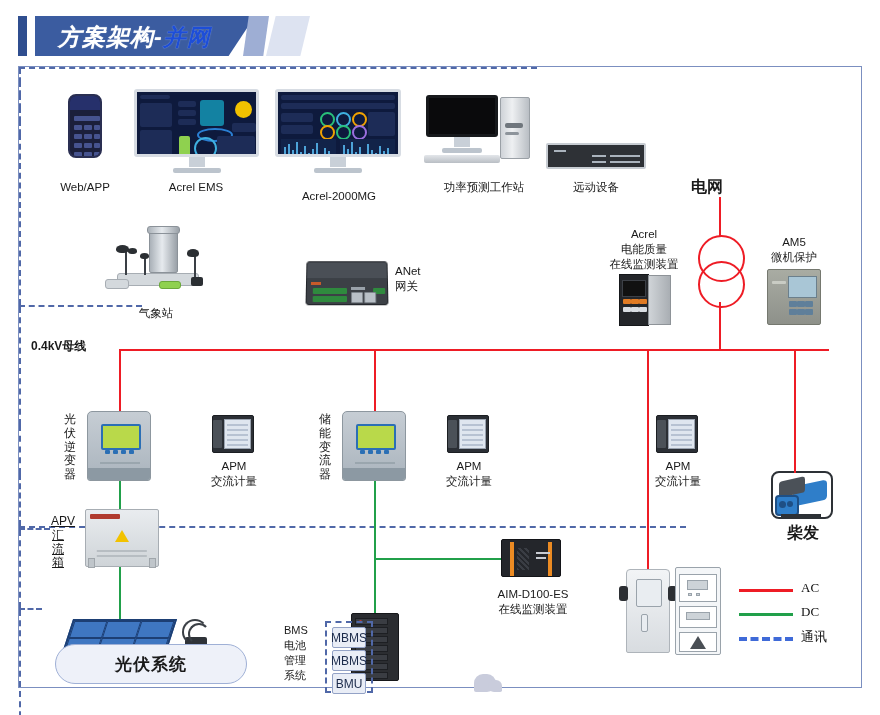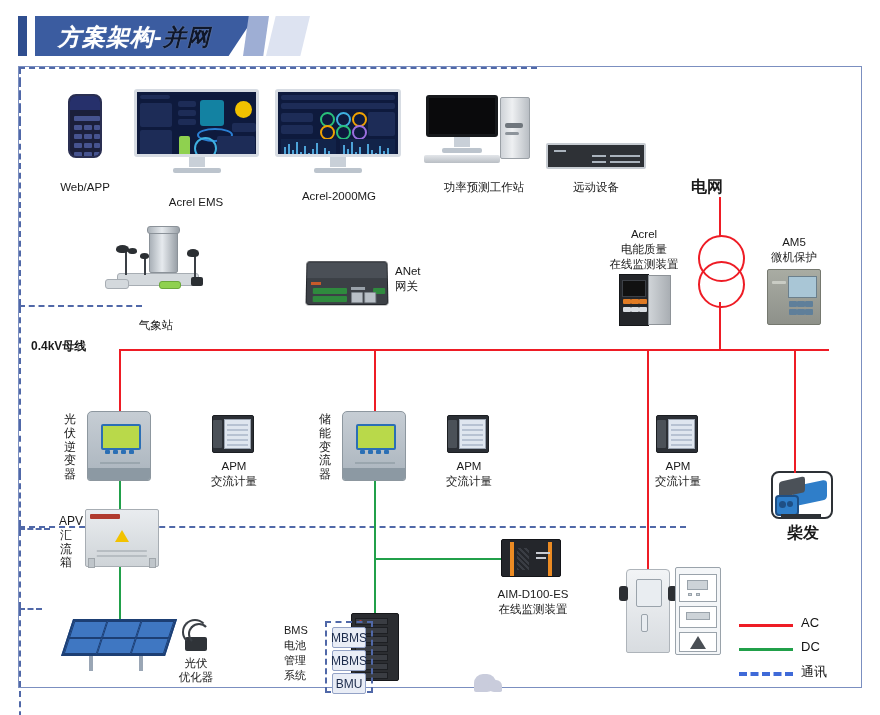--- a/index.html
+++ b/index.html
@@ -11,21 +11,21 @@
   #banner .tick{position:absolute;left:0;top:0;width:9px;height:40px;background:#2f4e8f;}
   #banner .slab{position:absolute;left:17px;top:0;height:40px;width:220px;background:#3b5ca0;
       clip-path:polygon(0 0,100% 0,88% 100%,0 100%);}
   #banner .slab2{position:absolute;left:225px;top:0;height:40px;width:26px;background:#9eaed4;
       clip-path:polygon(22% 0,100% 0,78% 100%,0 100%);}
   #banner .slab3{position:absolute;left:248px;top:0;height:40px;width:44px;background:#dde3f1;
       clip-path:polygon(22% 0,100% 0,78% 100%,0 100%);}
   #banner .ttl{position:absolute;left:40px;top:6px;font-size:23px;font-weight:bold;font-style:italic;
       letter-spacing:1px;color:#ffffff;white-space:nowrap;z-index:3;
       text-shadow:0 0 1px rgba(255,255,255,.5);}
-  #banner .ttl .accent{color:#0f172a;}
+  #banner .ttl .accent{color:#1d4ed8;}
 
   
   #card{position:absolute;left:18px;top:66px;width:842px;height:620px;border:1.4px solid #7b8fc0;background:#fff;}
 
   
   .lbl{position:absolute;font-size:11.5px;color:#1a1a1a;text-align:center;line-height:1.25;white-space:nowrap;}
   .lbl.big{font-size:16px;font-weight:bold;}
   .vlbl{position:absolute;font-size:12px;color:#1a1a1a;line-height:1.15;text-align:center;width:14px;}
 
   .hline{position:absolute;height:0;border-top-style:solid;}
@@ -161,21 +161,21 @@
   
   .pill{position:absolute;background:#eef1f9;border:1.4px solid #9fb0d6;border-radius:24px;
       display:flex;align-items:center;justify-content:center;font-size:17px;font-weight:bold;color:#1a1a1a;letter-spacing:1px;}
 
   
   .bmsbox{position:absolute;border:2px dashed #5068a8;box-sizing:border-box;}
   .bmsitem{position:absolute;left:5px;right:5px;height:19px;background:#e9edf6;border:1px solid #93a2c6;
      border-radius:2px;display:flex;align-items:center;justify-content:center;font-size:12px;color:#1b2a4a;}
 
   
-  #legend{position:absolute;right:14px;bottom:1px;width:108px;}
+  #legend{position:absolute;right:14px;bottom:36px;width:108px;font-family:Liberation Serif, serif;}
   .lg{position:relative;height:24px;}
   .lg .sw{position:absolute;left:0;top:10px;width:54px;height:0;}
   .lg .tx{position:absolute;left:62px;top:1px;font-size:13px;color:#111;}
 
   
   #wm{position:absolute;left:474px;top:668px;font-size:23px;color:#c9ccdc;white-space:nowrap;letter-spacing:2px;}
   #wm .wx{display:inline-block;width:22px;height:18px;background:#c9ccdc;border-radius:9px 9px 9px 2px;vertical-align:-3px;margin-right:6px;position:relative;}
   #wm .wx:after{content:"";position:absolute;right:-6px;bottom:0;width:14px;height:12px;background:#c9ccdc;border-radius:7px 7px 2px 7px;}
 </style>
 </head>
@@ -223,21 +223,21 @@
         <div class="ring" style="left:60px;top:36px;width:32px;height:10px;border-color:#2a7fd4;"></div>
         <div class="w" style="left:42px;top:44px;width:11px;height:22px;background:#8fd14f;border-radius:2px;"></div>
         <div class="ring" style="left:57px;top:45px;width:19px;height:19px;"></div>
         <div class="dot" style="left:98px;top:9px;width:17px;height:17px;background:#f2c200;"></div>
         <div class="chip" style="left:95px;top:31px;width:24px;height:9px;"></div>
         <div class="chip" style="left:80px;top:44px;width:38px;height:22px;"></div>
       </div>
       <div class="neck"></div>
       <div class="base"></div>
     </div>
-    <div class="lbl" style="left:132px;top:128px;width:90px;">Acrel EMS</div>
+    <div class="lbl" style="left:132px;top:113px;width:90px;">Acrel EMS</div>
 
     <div class="monitor" style="left:256px;top:22px;width:126px;height:84px;">
       <div class="scr">
         <div class="chip" style="left:3px;top:3px;width:114px;height:5px;"></div>
         <div class="chip" style="left:3px;top:11px;width:114px;height:6px;"></div>
         <div class="chip" style="left:3px;top:21px;width:32px;height:9px;"></div>
         <div class="chip" style="left:3px;top:33px;width:32px;height:9px;"></div>
         <div class="ring" style="left:42px;top:20px;width:11px;height:11px;border-color:#29c07a;"></div>
         <div class="ring" style="left:58px;top:20px;width:11px;height:11px;border-color:#3fb0e0;"></div>
         <div class="ring" style="left:74px;top:20px;width:11px;height:11px;border-color:#f0a202;"></div>
@@ -320,21 +320,21 @@
       <div class="rod" style="left:26px;top:22px;height:24px;"></div>
       <div class="cup" style="left:17px;top:16px;width:13px;height:8px;"></div>
       <div class="cup" style="left:29px;top:19px;width:9px;height:6px;"></div>
       <div class="rod" style="left:45px;top:28px;height:18px;"></div>
       <div class="cup" style="left:41px;top:24px;width:9px;height:6px;"></div>
       <div class="rod" style="left:95px;top:26px;height:24px;"></div>
       <div class="cup" style="left:88px;top:20px;width:12px;height:8px;"></div>
       <div class="vane" style="left:92px;top:48px;width:12px;height:9px;border-radius:2px;"></div>
       <div class="arm" style="left:60px;top:52px;width:20px;height:6px;background:#8fd14f;border-color:#6ba83b;"></div>
     </div>
-    <div class="lbl" style="left:92px;top:239px;width:90px;margin-top:12px;">气象站</div>
+    <div class="lbl" style="left:92px;top:239px;width:90px;">气象站</div>
 
     <div class="comm h" style="left:140px;top:189px;width:123px;"></div>
     <div class="comm v" style="left:263px;top:189px;height:118px;"></div>
 
     <div class="anet" style="left:287px;top:194px;width:82px;height:44px;">
       <div class="top"></div>
       <div class="grn" style="left:6px;top:26px;width:34px;"></div>
       <div class="grn" style="left:6px;top:34px;width:34px;"></div>
       <div class="grn" style="left:66px;top:26px;width:12px;"></div>
       <div class="port" style="left:44px;top:30px;width:10px;height:9px;"></div>
@@ -403,21 +403,21 @@
 
     <div class="vline dc" style="left:100px;top:414px;height:32px;"></div>
     <div class="cmb" style="left:66px;top:442px;width:74px;height:58px;">
       <div class="hdr"></div>
       <div class="warn" style="top:20px;"></div>
       <div class="txt" style="top:40px;"></div>
       <div class="txt" style="top:45px;"></div>
       <div class="lug" style="left:2px;top:48px;"></div>
       <div class="lug" style="right:2px;top:48px;"></div>
     </div>
-    <div class="vlbl" style="left:40px;top:448px;">APV<br>汇<br>流<br>箱</div>
+    <div class="vlbl" style="left:32px;top:448px;text-decoration:underline;">APV<br>汇<br>流<br>箱</div>
     <div class="comm h" style="left:142px;top:470px;width:23px;"></div>
 
     <div class="vline dc" style="left:100px;top:500px;height:60px;"></div>
     <div class="pv" style="left:48px;top:552px;width:104px;height:52px;">
       <div class="grid">
         <div class="cell" style="left:0;top:0;width:33.3%;height:50%;"></div>
         <div class="cell" style="left:33.3%;top:0;width:33.3%;height:50%;"></div>
         <div class="cell" style="left:66.6%;top:0;width:33.4%;height:50%;"></div>
         <div class="cell" style="left:0;top:50%;width:33.3%;height:50%;"></div>
         <div class="cell" style="left:33.3%;top:50%;width:33.3%;height:50%;"></div>
@@ -559,20 +559,23 @@
       <div class="eng" style="left:8px;top:8px;width:26px;height:16px;"></div>
       <div class="panel" style="left:4px;top:24px;width:20px;height:17px;"></div>
       <div class="hole" style="left:8px;top:30px;width:7px;height:7px;"></div>
       <div class="hole" style="left:16px;top:30px;width:6px;height:6px;"></div>
       <div class="leg" style="left:10px;top:43px;width:40px;"></div>
     </div>
     <div class="vline ac" style="left:775px;top:282px;height:124px;"></div>
 
     <div class="lbl big" style="left:742px;top:456px;width:84px;">柴发</div>
 
+    <div class="pill" style="left:36px;top:577px;width:190px;height:38px;">
+      <span>光伏系统</span>
+    </div>
 
     <div id="legend">
       <div class="lg">
         <div class="sw" style="border-top:3px solid #ee1c25;"></div>
         <div class="tx">AC</div>
       </div>
       <div class="lg">
         <div class="sw" style="border-top:3px solid #21a04a;"></div>
         <div class="tx">DC</div>
       </div>

